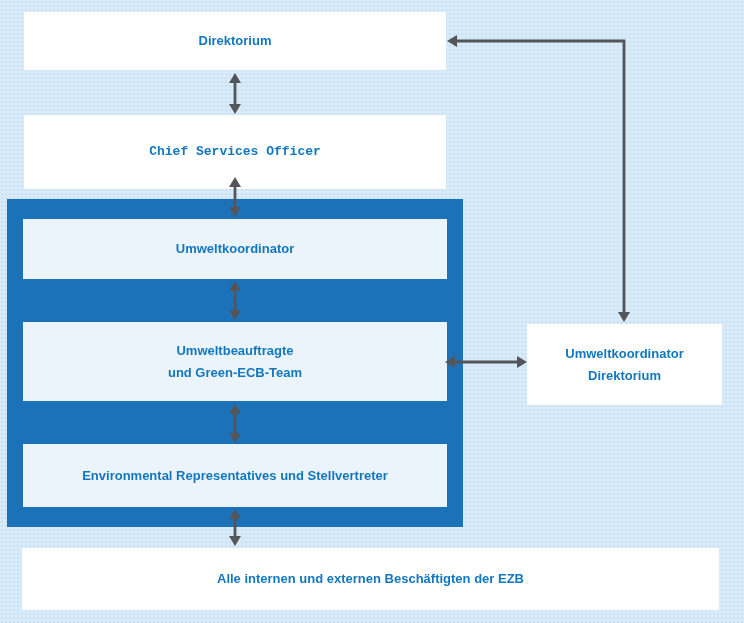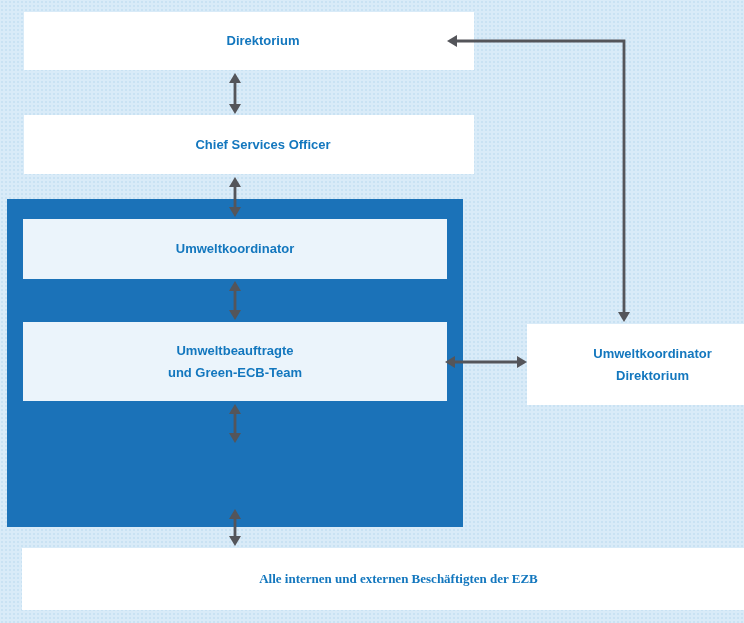--- a/index.html
+++ b/index.html
@@ -16,34 +16,34 @@
     position:absolute;
     display:flex;
     align-items:center;
     justify-content:center;
     text-align:center;
     font-weight:bold;
     font-size:13px;
     line-height:22px;
     color:#1377BE;
   }
-  .white{background:#FFFFFF;padding-left:28px;}
+  .white{background:#FFFFFF;}
   .light{background:#EBF4FB;}
   .group-container{
     position:absolute;
     left:7px;top:199px;width:456px;height:328px;
     background:#1B72B8;
   }
   .b-direktorium{left:24px;top:12px;width:422px;height:58px;}
-  .b-cso{left:24px;top:115px;width:422px;height:59px;}
+  .b-cso{left:24px;top:115px;width:422px;height:74px;font-family:Liberation Mono, monospace;}
   .b-umweltkoordinator{left:23px;top:219px;width:424px;height:60px;}
   .b-umweltbeauftragte{left:23px;top:322px;width:424px;height:79px;}
   .b-environmental{left:23px;top:444px;width:424px;height:63px;}
   .b-kompetenzzentrum{left:527px;top:324px;width:195px;height:81px;}
-  .b-alle{left:22px;top:548px;width:697px;height:62px;font-family:Liberation Serif, serif;}
+  .b-alle{left:22px;top:548px;width:697px;height:62px;}
   svg.connectors{
     position:absolute;left:0;top:0;width:744px;height:623px;
     pointer-events:none;
   }
   svg.connectors .shaft{
     stroke:#54555A;stroke-width:2.8;fill:none;
   }
   svg.connectors .head{
     fill:#54555A;stroke:none;
   }
@@ -67,20 +67,23 @@
     <span>
       <span style="display:block">Umweltbeauftragte</span>
       <span style="display:block">und Green-ECB-Team</span>
     </span>
   </div>
 
   <div class="box light b-umweltkoordinator">
     <span>Umweltkoordinator</span>
   </div>
 
+  <div class="box light b-environmental">
+    <span>Environmental Representatives und Stellvertreter</span>
+  </div>
 
   <div class="box white b-kompetenzzentrum">
     <span>
       <span style="display:block">Umweltkoordinator</span>
       <span style="display:block">Direktorium</span>
     </span>
   </div>
 
   <div class="box white b-alle">
     <span>

